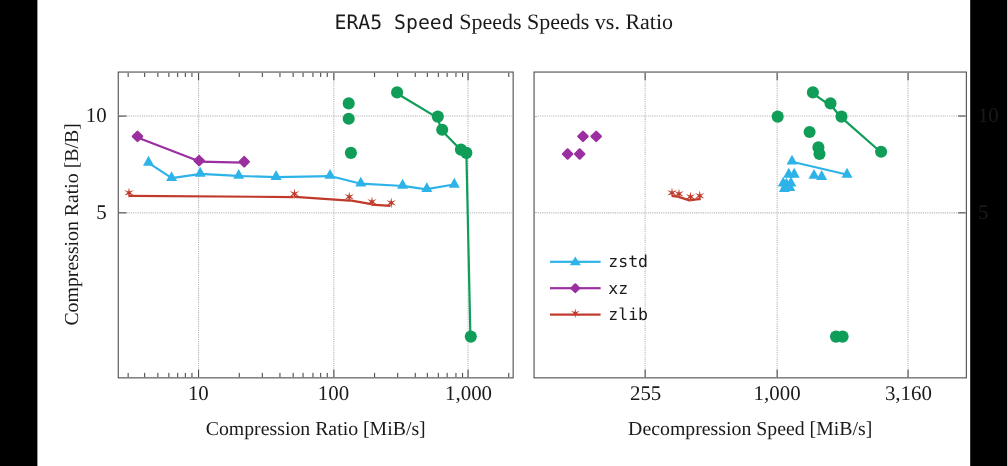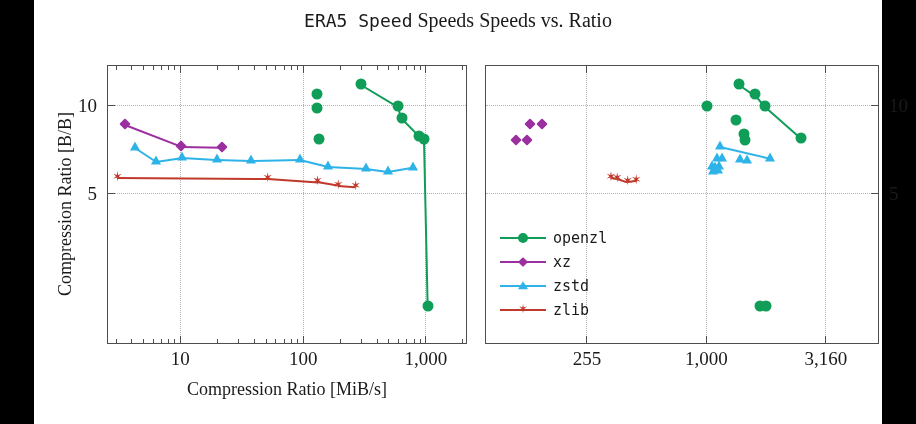--- a/index.html
+++ b/index.html
@@ -348,38 +348,31 @@
       <div class="marker m-diamond" style="left: 55.5564px; top: 58.2429px; width: 8px; height: 8px; background: rgb(155, 47, 160);"></div>
       <div class="marker m-diamond" style="left: 29.8451px; top: 73.9521px; width: 8px; height: 8px; background: rgb(155, 47, 160);"></div>
       <div class="marker m-diamond" style="left: 40.9051px; top: 73.9521px; width: 8px; height: 8px; background: rgb(155, 47, 160);"></div>
       <div class="marker m-star" style="left: 124.904px; top: 110.512px; color: rgb(192, 57, 43);">✶</div>
       <div class="marker m-star" style="left: 131.193px; top: 111.631px; color: rgb(192, 57, 43);">✶</div>
       <div class="marker m-star" style="left: 141.634px; top: 115.051px; color: rgb(192, 57, 43);">✶</div>
       <div class="marker m-star" style="left: 150.108px; top: 113.901px; color: rgb(192, 57, 43);">✶</div>
       <div id="legend">
         <div class="legend-row">
           <span class="legend-swatch">
-            <span class="lg-line" style="background: rgb(15, 157, 88);"></span>
-            <span class="lg-mark marker m-circle" style="width: 10px; height: 10px; background: rgb(15, 157, 88);"></span>
+            <span class="lg-line" style="background: rgb(46, 179, 232);"></span>
+            <span class="lg-mark marker m-triangle" style="border-bottom: 8px solid rgb(46, 179, 232); transform: translate(-50%, -60%);"></span>
           </span>
-          <span class="legend-label">openzl</span>
+          <span class="legend-label">zstd</span>
         </div>
         <div class="legend-row">
           <span class="legend-swatch">
             <span class="lg-line" style="background: rgb(155, 47, 160);"></span>
             <span class="lg-mark marker m-diamond" style="width: 7px; height: 7px; background: rgb(155, 47, 160);"></span>
           </span>
           <span class="legend-label">xz</span>
-        </div>
-        <div class="legend-row">
-          <span class="legend-swatch">
-            <span class="lg-line" style="background: rgb(46, 179, 232);"></span>
-            <span class="lg-mark marker m-triangle" style="border-bottom: 8px solid rgb(46, 179, 232); transform: translate(-50%, -60%);"></span>
-          </span>
-          <span class="legend-label">zstd</span>
         </div>
         <div class="legend-row">
           <span class="legend-swatch">
             <span class="lg-line" style="background: rgb(192, 57, 43);"></span>
             <span class="lg-mark marker m-star" style="color: rgb(192, 57, 43); font-size: 12px;">✶</span>
           </span>
           <span class="legend-label">zlib</span>
         </div>
       </div>
     </div>
@@ -390,14 +383,15 @@
     <div class="axis-tick-label" style="left: 303.136px; top: 348px;">100</div>
     <div class="axis-tick-label" style="left: 425.933px; top: 348px;">1,000</div>
     <div class="ylabel-tick" style="top: 193.663px; left: 65px; width: 32px; text-align: right;">5</div>
     <div class="ylabel-tick" style="top: 105.576px; left: 65px; width: 32px; text-align: right;">10</div>
     <div class="axis-title" style="left: 107px; width: 360px; top: 378px;">Compression Ratio [MiB/s]</div>
     <div class="axis-tick-label" style="left: 586.949px; top: 348px;">255</div>
     <div class="axis-tick-label" style="left: 706.463px; top: 348px;">1,000</div>
     <div class="axis-tick-label" style="left: 825.827px; top: 348px;">3,160</div>
     <div class="ylabel-tick" style="top: 193.663px; left: 889px; text-align: left;">5</div>
     <div class="ylabel-tick" style="top: 105.576px; left: 889px; text-align: left;">10</div>
+    <div class="axis-title" style="left: 485px; width: 394px; top: 378px;">Decompression Speed [MiB/s]</div>
     <div id="ylabel-main" style="left: -75px; top: 193px; width: 280px;">Compression Ratio [B/B]</div>
   </div>
 
 </body></html>

